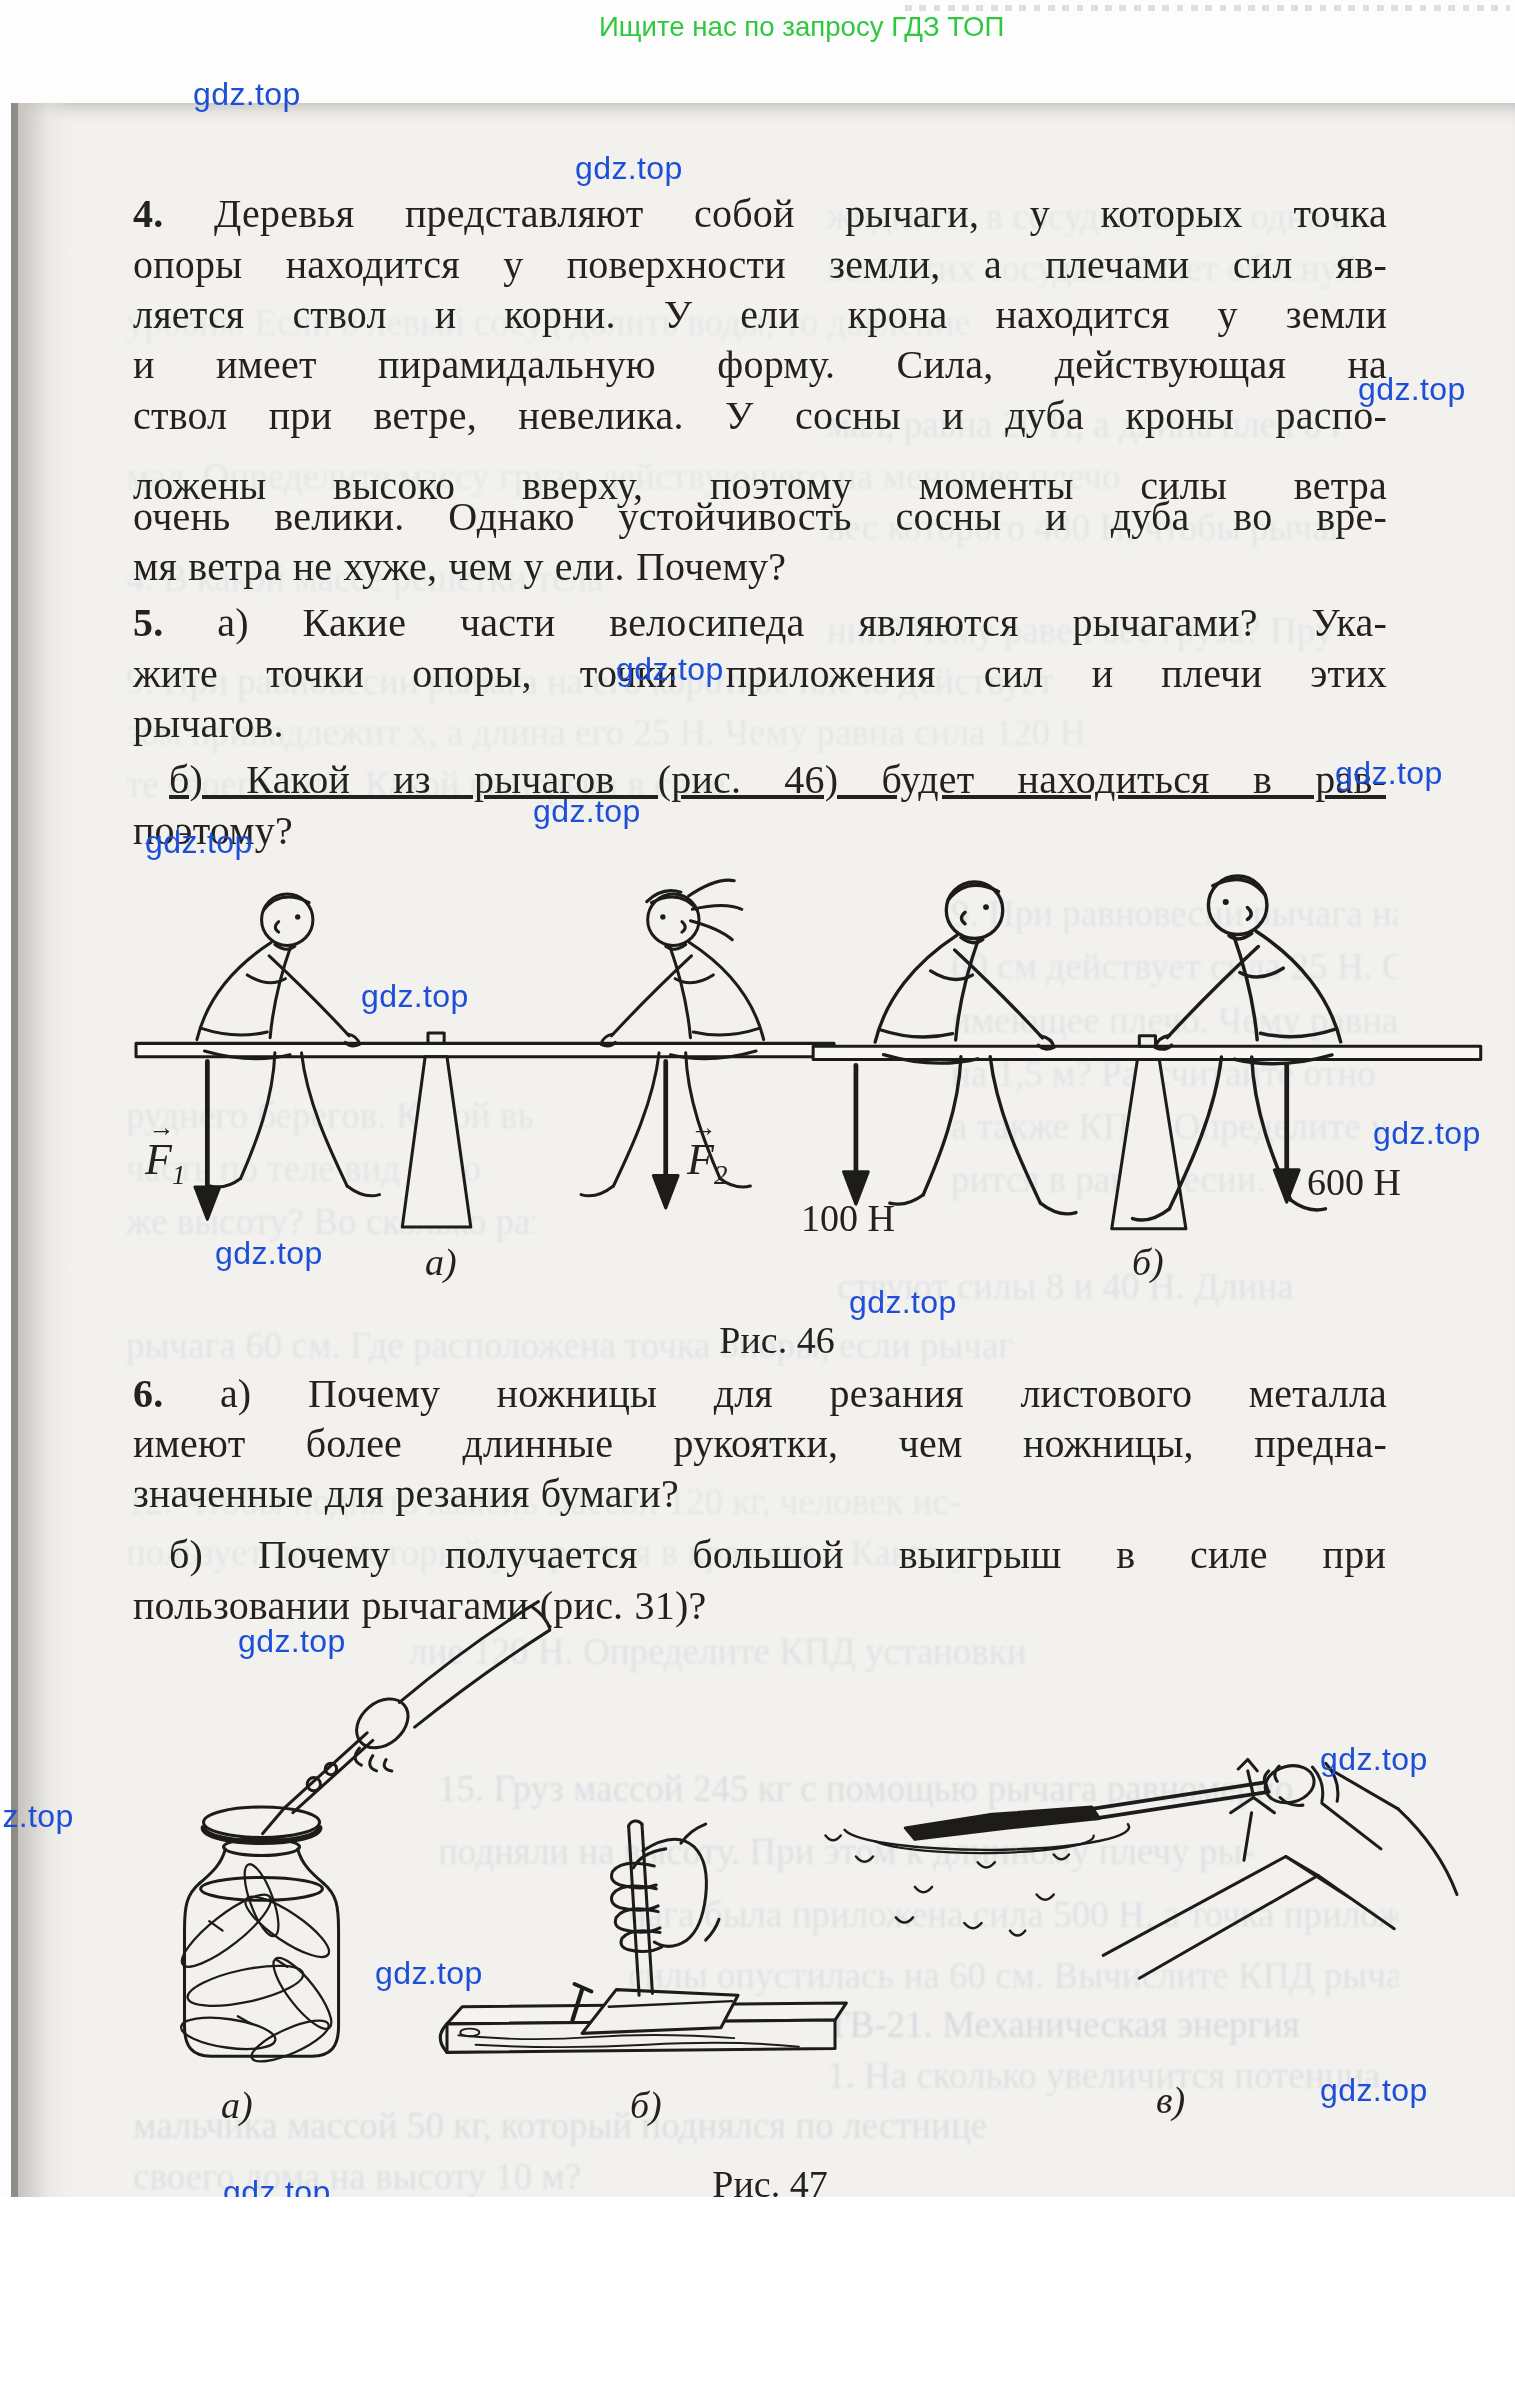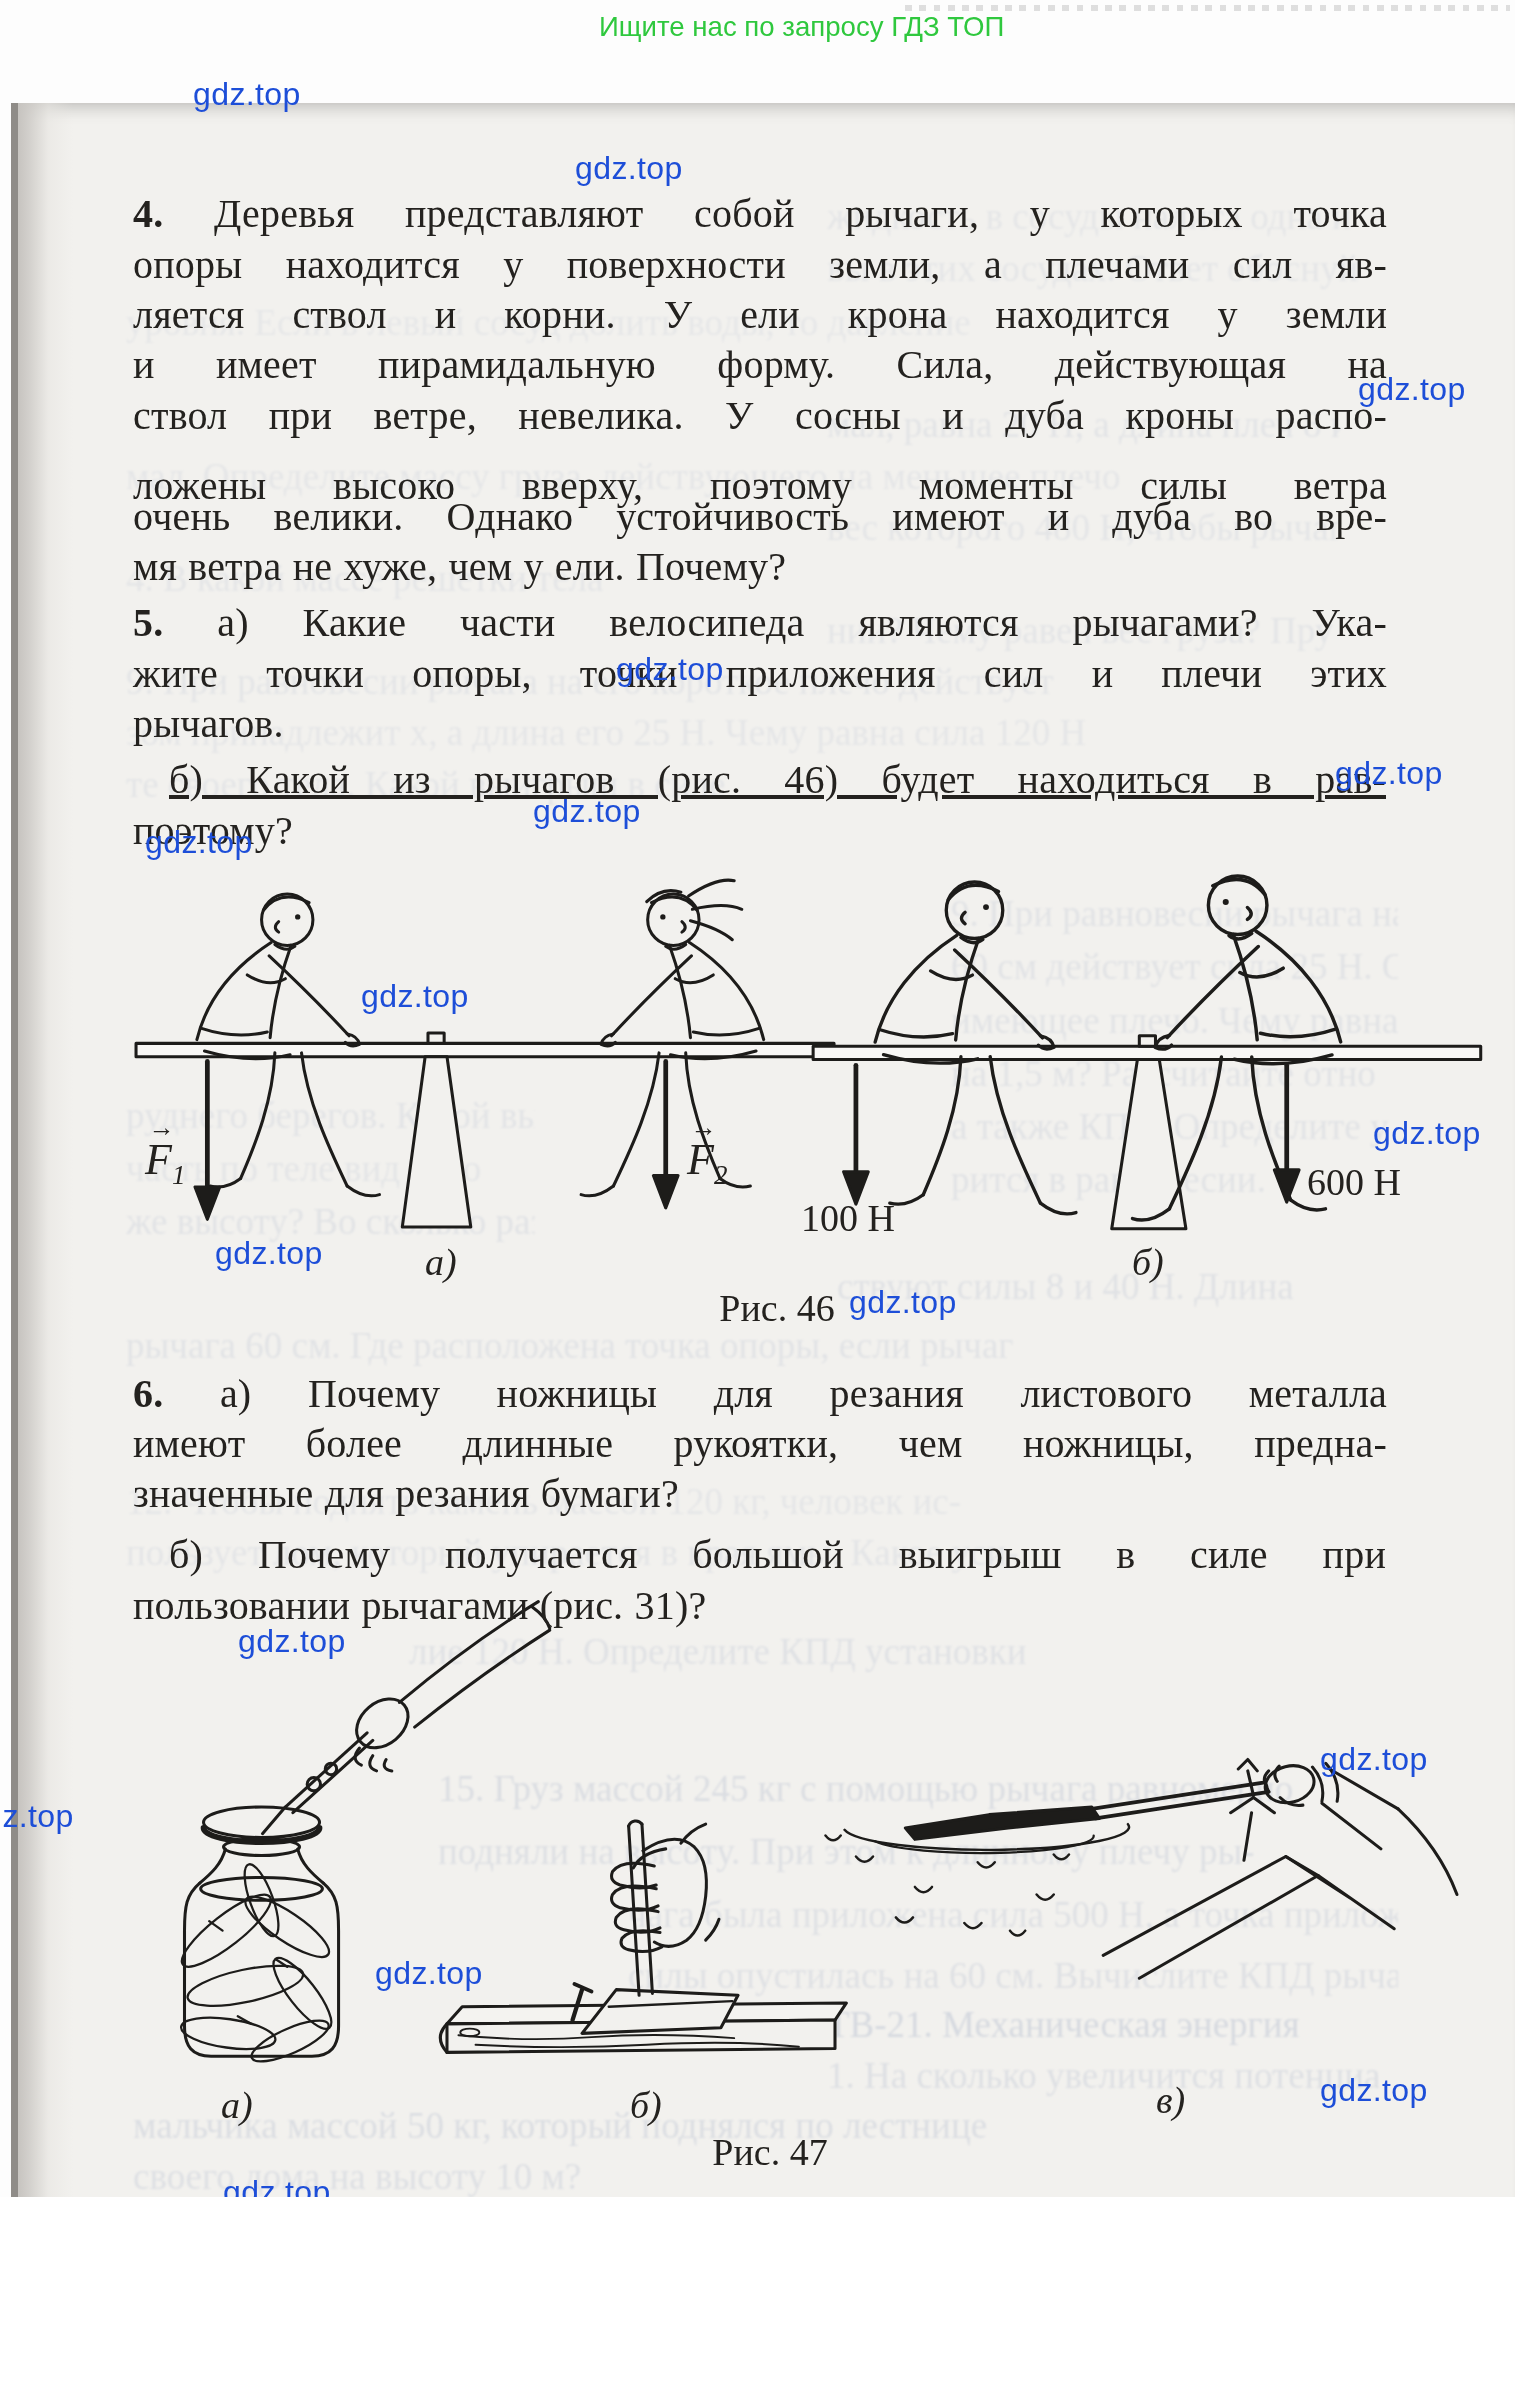--- a/index.html
+++ b/index.html
@@ -27,21 +27,21 @@
   .ind{left:169px;}  .ind.just{width:1217px;}
   
   .wm{position:absolute;font:400 32px "Liberation Sans",sans-serif;color:#1d4ed8;
       letter-spacing:0.4px;white-space:nowrap;}
   
   .bl{position:absolute;font:37px "Liberation Serif",serif;color:#7486ad;filter:blur(1.2px);
       white-space:nowrap;overflow:hidden;}
   
   .figlab{position:absolute;font:italic 38px "Liberation Serif",serif;color:#24221f;}
   .figcap{position:absolute;font:38px "Liberation Serif",serif;color:#24221f;
-          width:304px;text-align:center;}
+          width:304px;text-align:center;margin-top:32px;}
   .forcelab{position:absolute;font:38px "Liberation Serif",serif;color:#24221f;white-space:nowrap;}
   .flab{position:absolute;font:italic 44px "Liberation Serif",serif;color:#24221f;}
   .flab .varr{position:absolute;left:3.8px;top:-21px;font-size:26px;font-style:normal;}
   .flab sub{font-size:27px;}
   .page-num{position:absolute;left:1354px;top:2189px;font:42px "Liberation Serif",serif;color:#2a2824;}
   .footer{position:absolute;left:0;top:2353px;width:1515px;text-align:center;
           font:500 28.5px "Liberation Sans",sans-serif;letter-spacing:1px;}
   svg{position:absolute;left:0;}
   .sk{stroke:#1d1c1a;stroke-width:3.2;fill:none;stroke-linecap:round;stroke-linejoin:round;}
 </style>
@@ -230,21 +230,21 @@
     </g>
   </svg>
 
   <div id="text-layer">
       <div class="tl just" style="top: 190px;"><b>4.</b>  Деревья представляют собой рычаги, у которых точка</div>
       <div class="tl just" style="top: 241px;">опоры находится у поверхности земли, а плечами сил яв-</div>
       <div class="tl just" style="top: 291px;">ляется ствол и корни. У ели крона находится у земли</div>
       <div class="tl just" style="top: 341px;">и имеет пирамидальную форму. Сила, действующая на</div>
       <div class="tl just" style="top: 392px;">ствол при ветре, невелика. У сосны и дуба кроны распо-</div>
       <div class="tl just" style="top: 462px;">ложены высоко вверху, поэтому моменты силы ветра</div>
-      <div class="tl just" style="top: 493px;">очень велики. Однако устойчивость имеют и дуба во вре-</div>
+      <div class="tl just" style="top: 493px;">очень велики. Однако устойчивость сосны и дуба во вре-</div>
       <div class="tl" style="top: 543px;">мя ветра не хуже, чем у ели. Почему?</div>
       <div class="tl just" style="top: 599px;"><b>5.</b>  а) Какие части велосипеда являются рычагами? Ука-</div>
       <div class="tl just" style="top: 650px;">жите точки опоры, точки приложения сил и плечи этих</div>
       <div class="tl" style="top: 700px;">рычагов.</div>
       <div class="tl just ind" style="top: 756px; text-decoration: underline;">б) Какой из рычагов (рис. 46) будет находиться в рав-</div>
       <div class="tl" style="top: 807px;">поэтому?</div>
       <div class="tl just" style="top: 1370px;"><b>6.</b>  а) Почему ножницы для резания листового металла</div>
       <div class="tl just" style="top: 1420px;">имеют более длинные рукоятки, чем ножницы, предна-</div>
       <div class="tl" style="top: 1470px;">значенные для резания бумаги?</div>
       <div class="tl just ind" style="top: 1531px;">б) Почему получается большой выигрыш в силе при</div>

